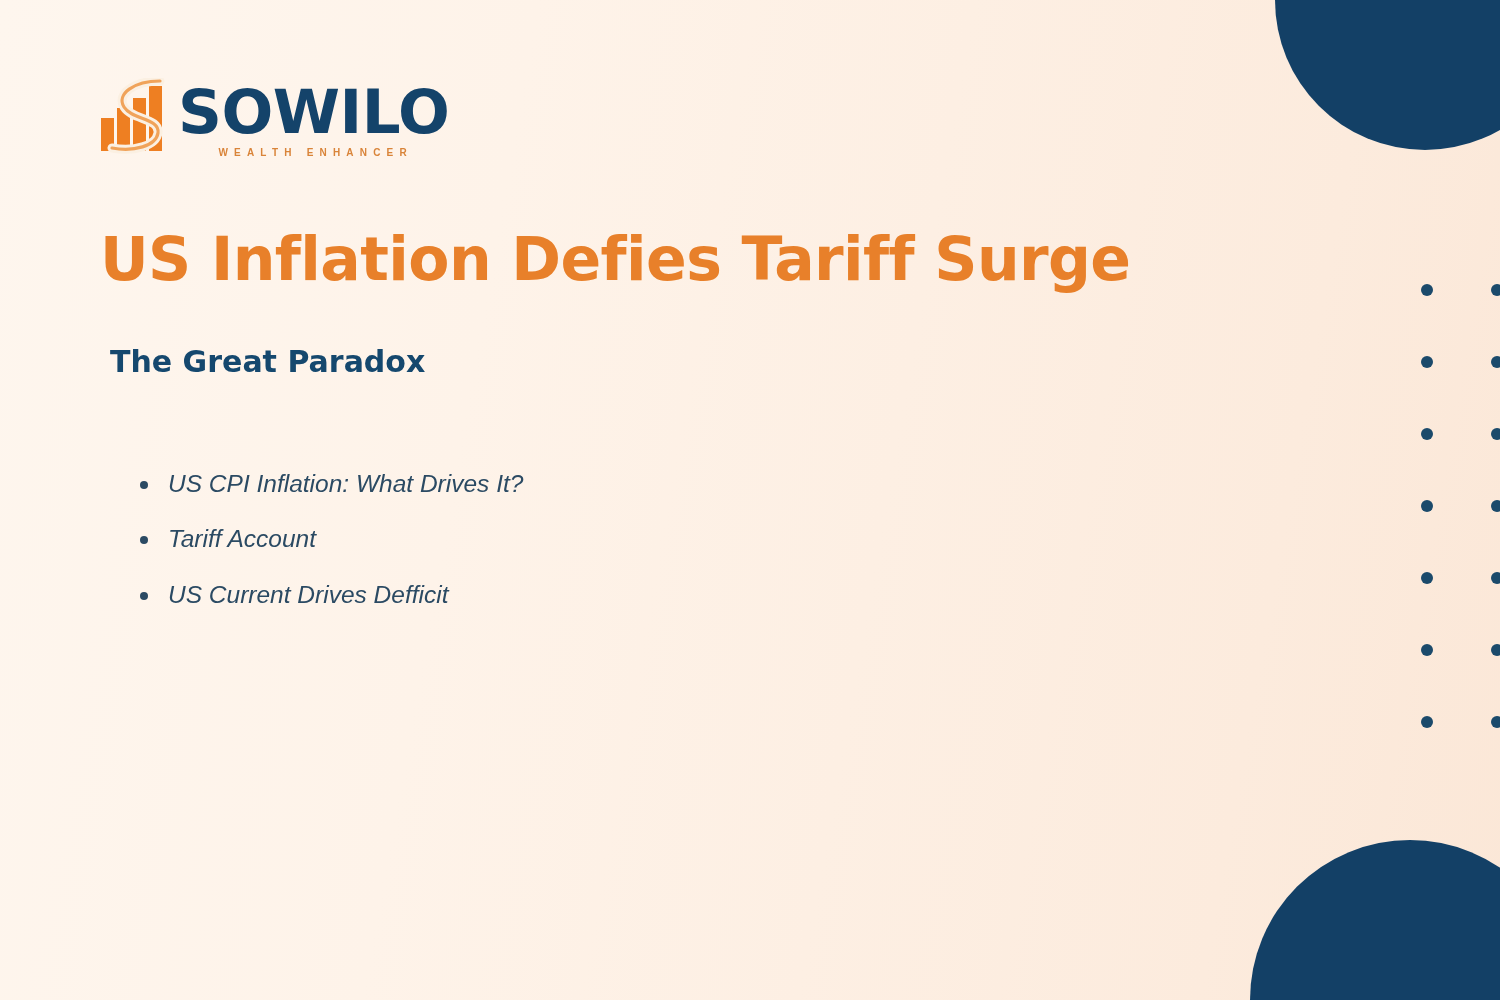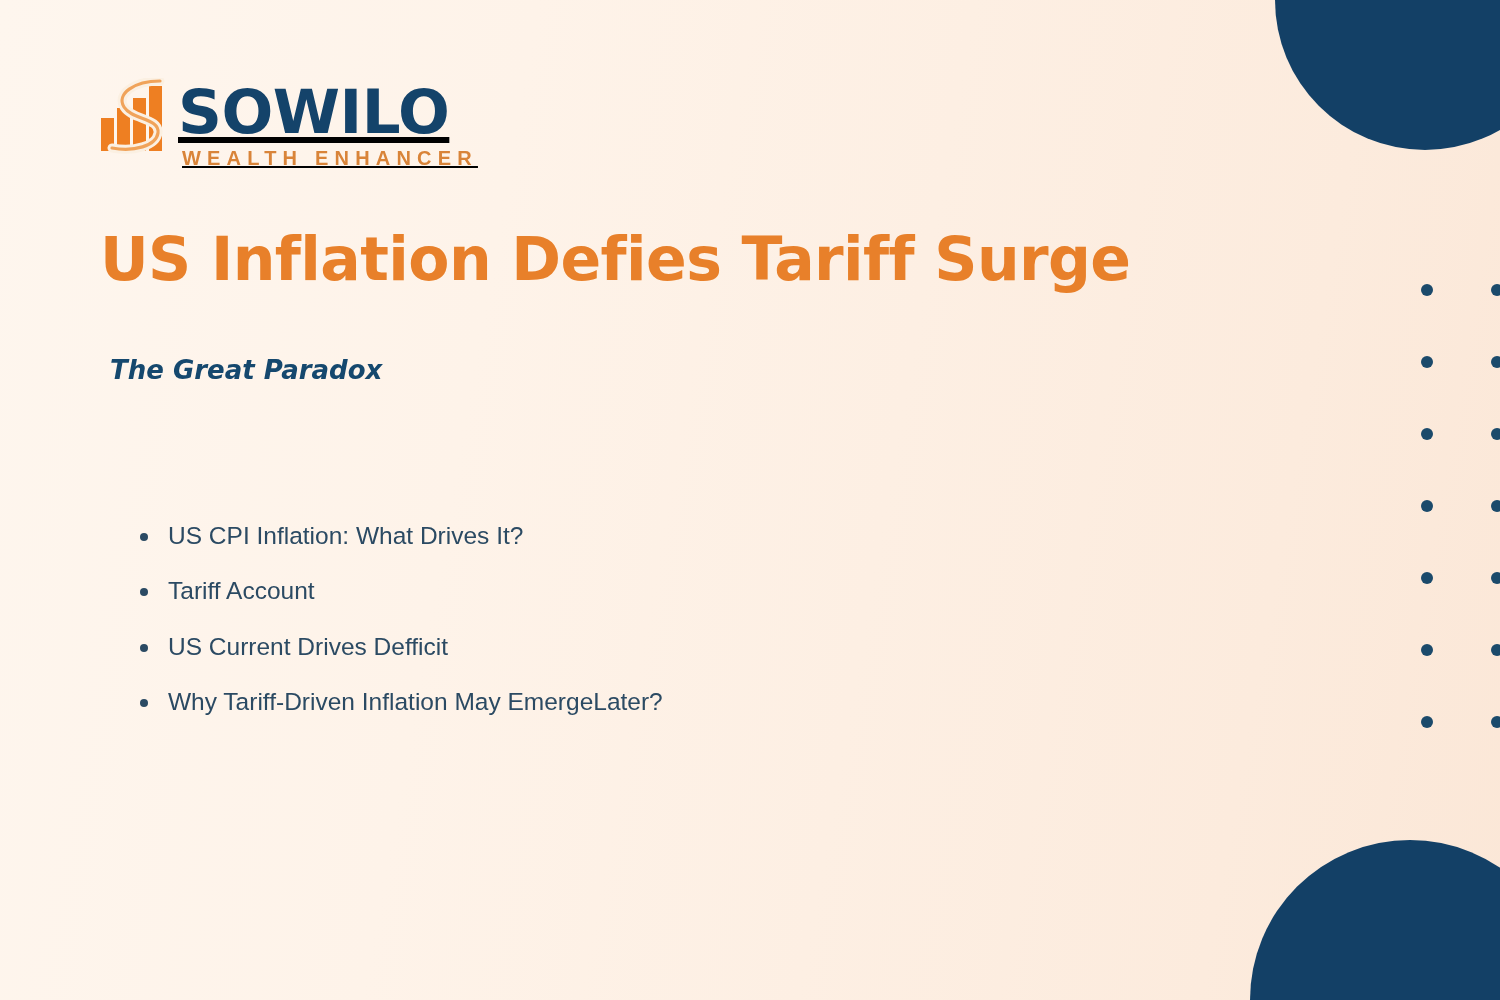--- a/index.html
+++ b/index.html
@@ -63,21 +63,20 @@
   }
 
   
   .logo-block {
     position: absolute;
     left: 98px;
     top: 78px;
     display: flex;
     align-items: flex-start;
     z-index: 5;
-    text-decoration: underline;
   }
   .logo-mark {
     width: 78px;
     height: 80px;
     margin-right: 2px;
     flex: none;
   }
   .logo-text-wrap {
     display: flex;
     flex-direction: column;
@@ -86,21 +85,21 @@
   .logo-word {
     font-family: "DejaVu Sans", sans-serif;
     font-size: 61px;
     font-weight: bold;
     letter-spacing: -0.5px;
     color: #14436A;
     line-height: 0.98;
   }
   .logo-tagline {
     font-family: "Liberation Sans", sans-serif;
-    font-size: 20px;
+    font-size: 10px;
     font-weight: bold;
     letter-spacing: 6.2px;
     color: #D98439;
     text-align: center;
     margin-top: 5px;
     padding-left: 4px;
   }
 
   
   .headline {
@@ -112,37 +111,37 @@
     font-weight: bold;
     color: #E8802A;
     letter-spacing: -0.6px;
     line-height: 1.05;
     white-space: nowrap;
     z-index: 5;
   }
   .subhead {
     position: absolute;
     left: 110px;
-    top: 355px;
+    top: 344px;
     font-family: "DejaVu Sans", sans-serif;
-    font-size: 26px;
+    font-size: 30px;
     font-weight: bold;
     color: #15486E;
     letter-spacing: 0px;
     z-index: 5;
+  }
+
+  
+  .agenda {
+    position: absolute;
+    left: 132px;
+    top: 468px;
+    list-style: none;
+    z-index: 5;
     font-style: italic;
-  }
-
-  
-  .agenda {
-    position: absolute;
-    left: 132px;
-    top: 520px;
-    list-style: none;
-    z-index: 5;
   }
   .agenda li {
     position: relative;
     padding-left: 36px;
     margin-bottom: 23px;
     font-family: "Liberation Sans", sans-serif;
     font-size: 24.5px;
     color: #2B4A63;
     line-height: 1.32;
     white-space: nowrap;
@@ -199,16 +198,15 @@
   </div>
 
   <h1 class="headline">US Inflation Defies Tariff Surge</h1>
 
   <h2 class="subhead">The Great Paradox</h2>
 
   <ul class="agenda" id="agenda-list">
       <li><span>US CPI Inflation: What Drives It?</span></li>
       <li><span>Tariff Account</span></li>
       <li><span>US Current Drives Defficit</span></li>
-      <li><span>Why Tariff-Driven Inflation May EmergeLater?</span></li>
     </ul>
 
 </div>
 
 </body></html>

